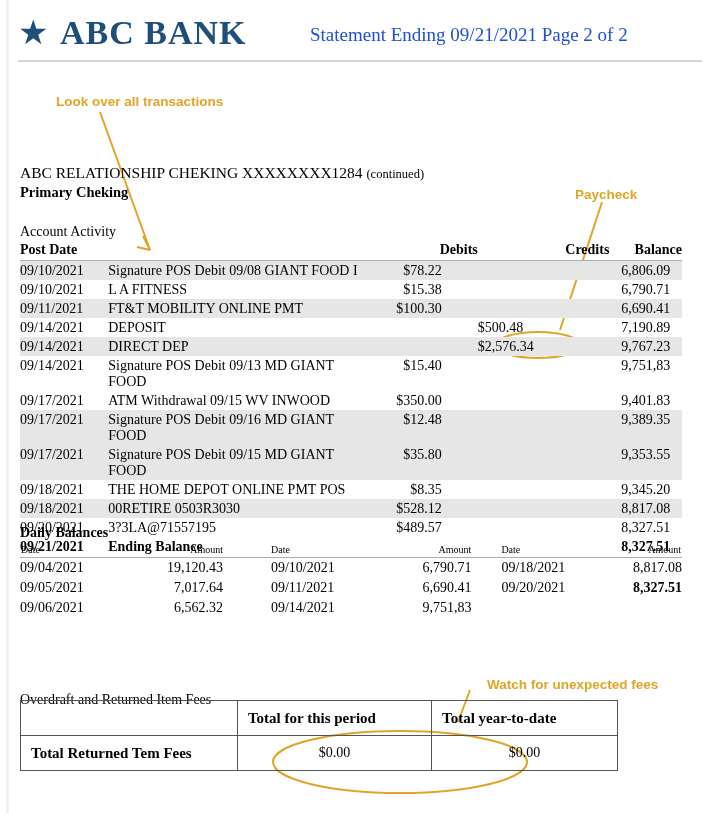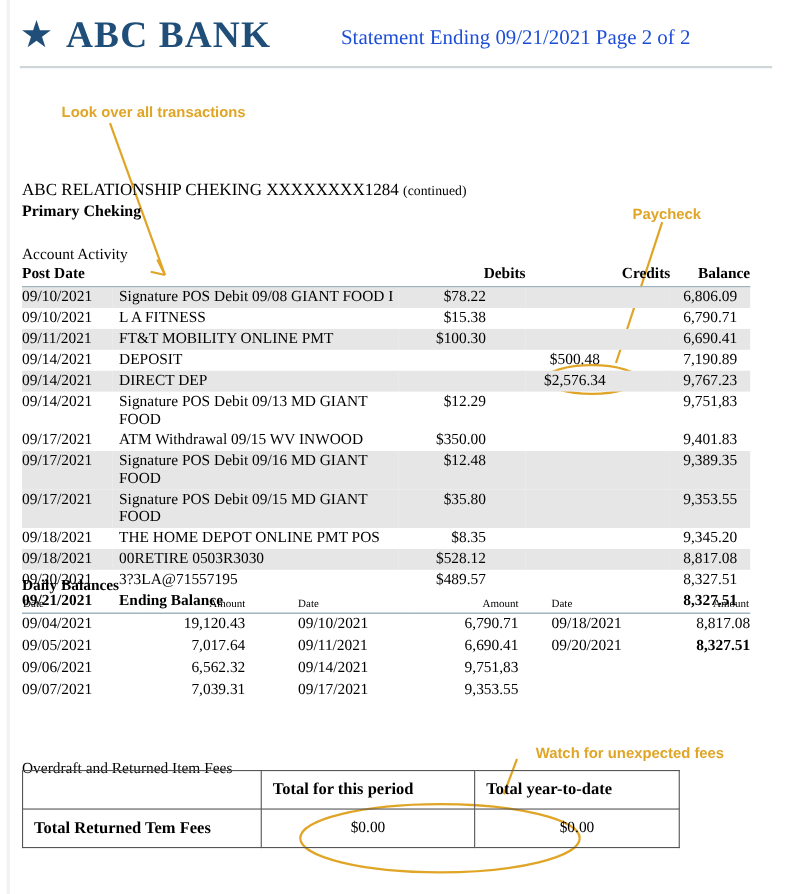--- a/index.html
+++ b/index.html
@@ -131,21 +131,21 @@
   .activity th.l { text-align: left; }
   .activity th.r { text-align: right; }
   .activity td {
     padding: 1.5px 0;
     font-size: 14px;
     vertical-align: top;
   }
   .activity td.date { width: 88px; white-space: nowrap; }
   .activity td.desc { width: 304px; padding-left: 6px; }
   .activity td.deb  { width: 90px; text-align: right; padding-right: 36px;}
-  .activity td.cre  { width: 100px; text-align: center; padding-right: 42px; margin-top: 28px;}
+  .activity td.cre  { width: 100px; text-align: left; padding-right: 42px; margin-top: 28px;}
   .activity td.bal  { width: 80px; text-align: center; }
   .activity tr.shade td { background: #e6e6e6; }
   .activity tr.bold td { font-weight: bold; }
 
   .th-debits  { padding-right: 36px; }
   .th-credits { padding-right: 22px; }
 
   
   .sect-daily {
     position: absolute;
@@ -304,21 +304,21 @@
         <tr class="shade">
           <td class="date">09/14/2021</td>
           <td class="desc">DIRECT DEP</td>
           <td class="deb"></td>
           <td class="cre">$2,576.34</td>
           <td class="bal">9,767.23</td>
         </tr>
         <tr>
           <td class="date">09/14/2021</td>
           <td class="desc">Signature POS Debit 09/13 MD GIANT FOOD</td>
-          <td class="deb">$12.29</td>
+          <td class="deb">$15.40</td>
           <td class="cre"></td>
           <td class="bal">9,751,83</td>
         </tr>
         <tr>
           <td class="date">09/17/2021</td>
           <td class="desc">ATM Withdrawal  09/15 WV INWOOD</td>
           <td class="deb">$350.00</td>
           <td class="cre"></td>
           <td class="bal">9,401.83</td>
         </tr>
@@ -397,28 +397,20 @@
           <td class="a c3a b">8,327.51</td>
         </tr>
         <tr>
           <td class="d c1d">09/06/2021</td>
           <td class="a c1a">6,562.32</td>
           <td class="d c2d">09/14/2021</td>
           <td class="a c2a">9,751,83</td>
           <td class="d c3d"></td>
           <td class="a c3a"></td>
         </tr>
-        <tr>
-          <td class="d c1d">09/07/2021</td>
-          <td class="a c1a">7,039.31</td>
-          <td class="d c2d">09/17/2021</td>
-          <td class="a c2a">9,353.55</td>
-          <td class="d c3d"></td>
-          <td class="a c3a"></td>
-        </tr>
       </tbody>
   </table>
 
   <div class="sect-fees">Overdraft and Returned Item Fees</div>
   <table class="fees">
     <thead>
       <tr>
         <th class="col1 blank"></th>
         <th class="col2">Total for this period</th>
         <th class="col3">Total year-to-date</th>

